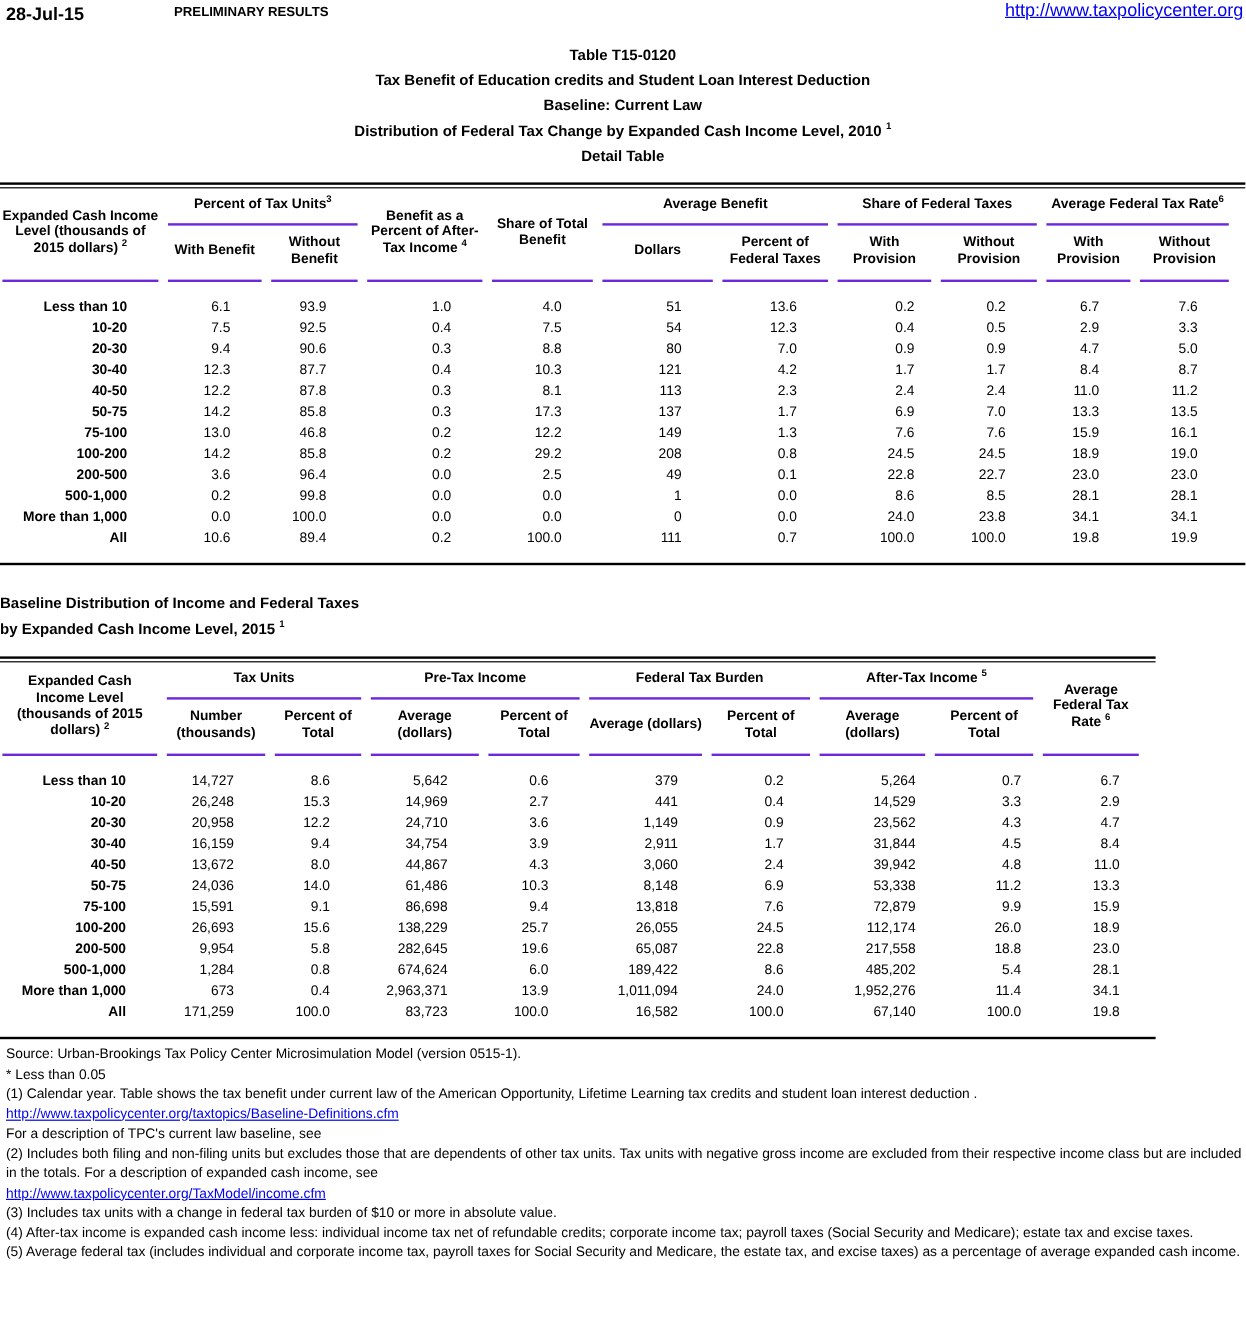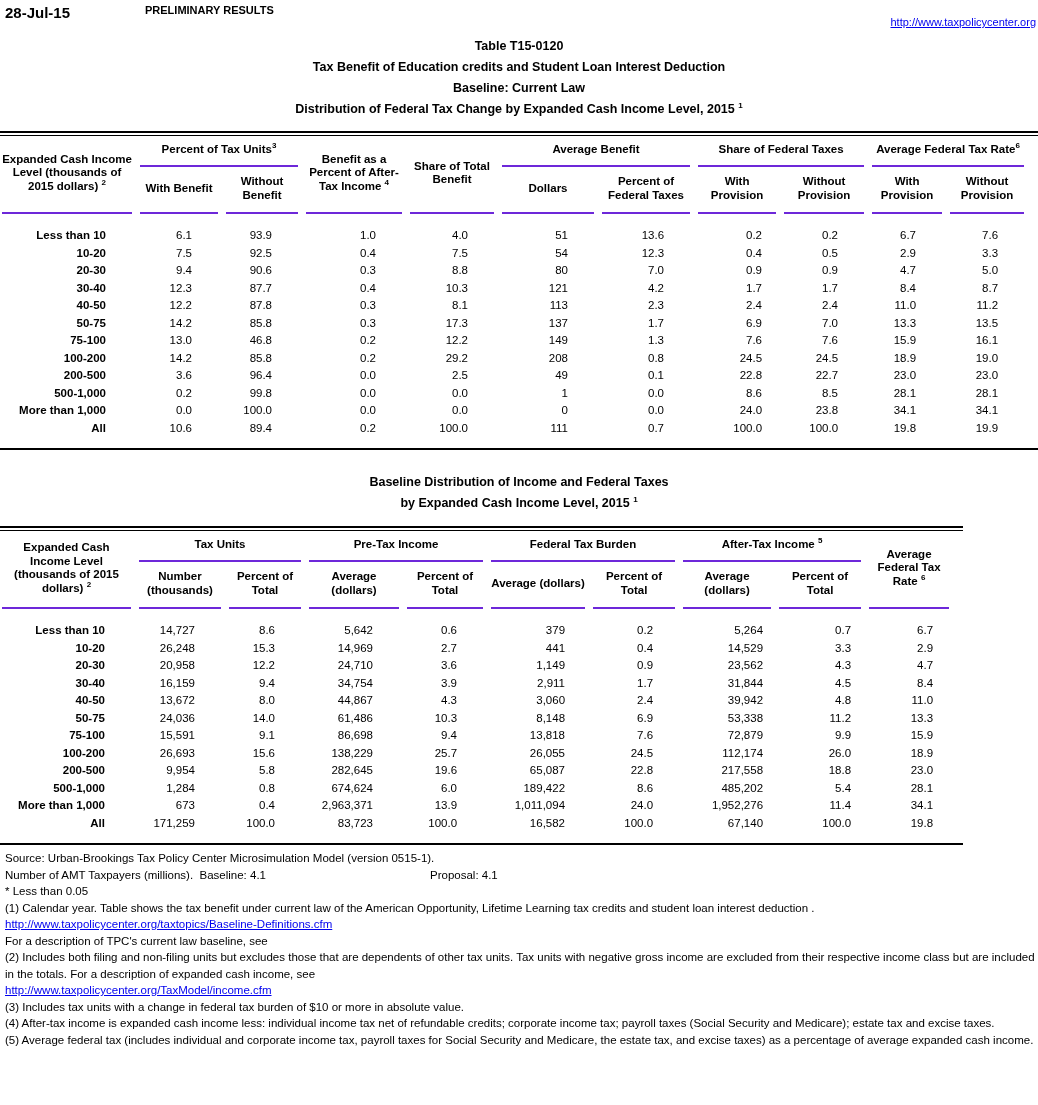--- a/index.html
+++ b/index.html
@@ -8,26 +8,26 @@
     width: 1038px; height: 1105px; overflow: hidden;
     background: #ffffff; color: #000000;
     font-family: "Liberation Sans", sans-serif;
   }
   sup { font-size: 8px; line-height: 0; }
 
   
   .topstrip { position: relative; height: 22px; }
   .topstrip .date { position: absolute; left: 5px; top: 4px; font-size: 15px; font-weight: bold; }
   .topstrip .prelim { position: absolute; left: 145px; top: 4px; font-size: 11px; font-weight: bold; }
-  .topstrip .toplink { position: absolute; right: 2px; top: 16px; font-size: 11px; }
+  .topstrip .toplink { position: absolute; right: 2px; top: 0; font-size: 15px; }
   a { color: #0000EE; text-decoration: underline; cursor: pointer; }
 
   
   .title-block { margin-top: 14px; text-align: center; font-weight: bold; font-size: 12.5px; line-height: 21px; }
-  .t2title { margin-top: 22px; text-align: center; font-weight: bold; font-size: 12.5px; line-height: 21px; }
+  .t2title { margin-top: 22px; font-weight: bold; font-size: 12.5px; line-height: 21px; }
 
   
   .twrap1 { margin-top: 11px; width: 1038px; }
   .twrap2 { margin-top: 12px; width: 963px; }
   .dblrule { height: 5px; border-top: 2px solid #000; border-bottom: 1px solid #000; }
   .botrule { height: 0; border-top: 2px solid #000; }
 
   table.dt { border-collapse: separate; border-spacing: 8px 0; table-layout: fixed; margin-left: -6px; }
   #t1 { width: 1038px; }
   #t2 { width: 963px; }
@@ -70,21 +70,22 @@
 <div class="topstrip">
   <span class="date">28-Jul-15</span>
   <span class="prelim">PRELIMINARY RESULTS</span>
   <a class="toplink" href="#">http://www.taxpolicycenter.org</a>
 </div>
 
 <div class="title-block">
   <div>Table T15-0120</div>
   <div>Tax Benefit of Education credits and Student Loan Interest Deduction</div>
   <div>Baseline: Current Law</div>
-  <div><span>Distribution of Federal Tax Change by Expanded Cash Income Level, 2015</span> <sup>1</sup></div>
+  <div><span>Distribution of Federal Tax Change by Expanded Cash Income Level, 2010</span> <sup>1</sup></div>
+  <div>Detail Table</div>
 </div>
 
 <div class="twrap1">
   <div class="dblrule"></div>
   <table class="dt" id="t1">
     <colgroup>
       <col style="width:130px">
         <col style="width:78px">
         <col style="width:72px">
         <col style="width:96px">
@@ -464,24 +465,20 @@
           <td>100.0</td>
           <td>19.8</td>
         </tr>
       </tbody>
   </table>
   <div class="botrule"></div>
 </div>
 
 <div class="notes">
   <div class="line">Source: Urban-Brookings Tax Policy Center Microsimulation Model (version 0515-1).</div>
-  <div class="line amt-line">
-    <span class="amt-left">Number of AMT Taxpayers (millions).  Baseline: 4.1</span>
-    <span>Proposal: 4.1</span>
-  </div>
   <div class="line">* Less than 0.05</div>
   <div class="line">(1) Calendar year. Table shows the tax benefit under current law of the American Opportunity, Lifetime Learning tax credits and student loan interest deduction .</div>
   <div class="line"><a href="#">http://www.taxpolicycenter.org/taxtopics/Baseline-Definitions.cfm</a></div>
   <div class="line">For a description of TPC's current law baseline, see</div>
   <div class="line">(2) Includes both filing and non-filing units but excludes those that are dependents of other tax units. Tax units with negative gross income are excluded from their respective income class but are included in the totals. For a description of expanded cash income, see</div>
   <div class="line"><a href="#">http://www.taxpolicycenter.org/TaxModel/income.cfm</a></div>
   <div class="line">(3) Includes tax units with a change in federal tax burden of $10 or more in absolute value.</div>
   <div class="line">(4) After-tax income is expanded cash income less: individual income tax net of refundable credits; corporate income tax; payroll taxes (Social Security and Medicare); estate tax and excise taxes.</div>
   <div class="line">(5) Average federal tax (includes individual and corporate income tax, payroll taxes for Social Security and Medicare, the estate tax, and excise taxes) as a percentage of average expanded cash income.</div>
 </div>

